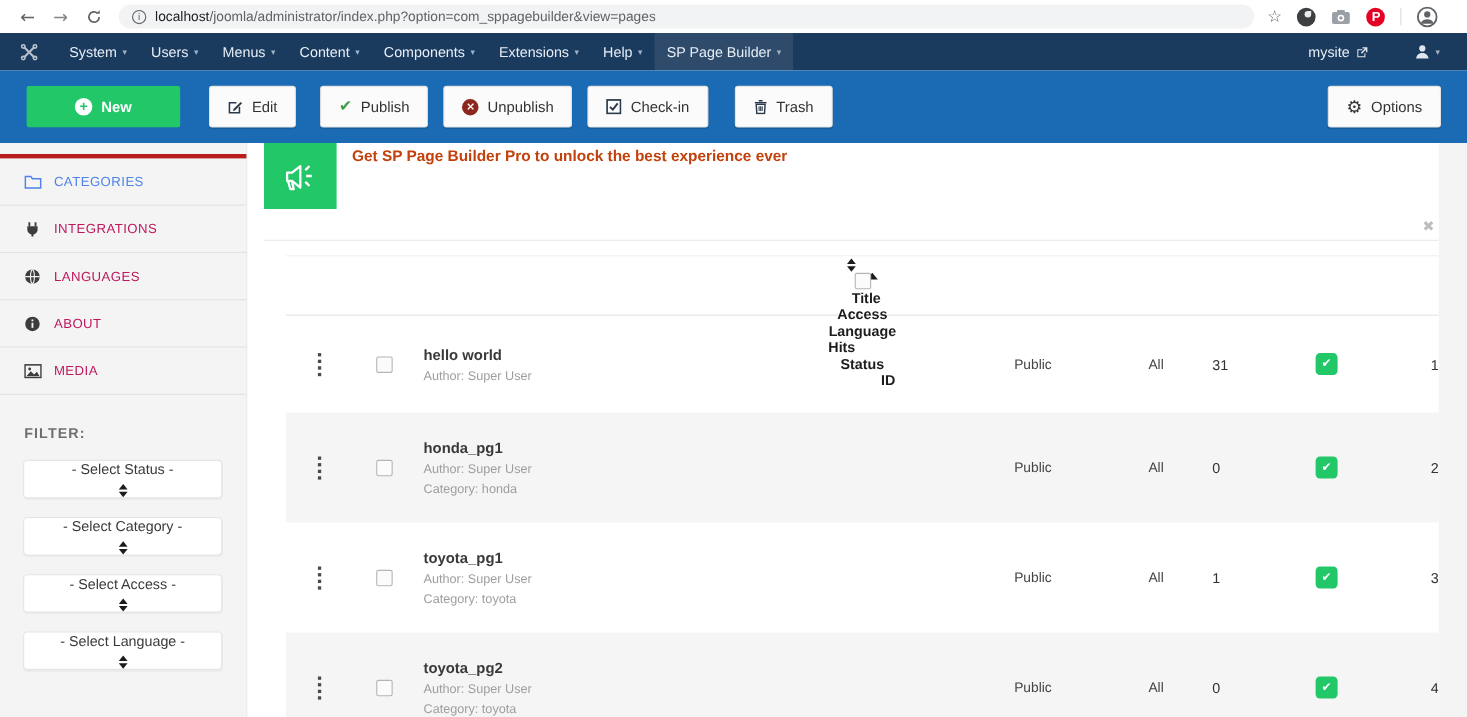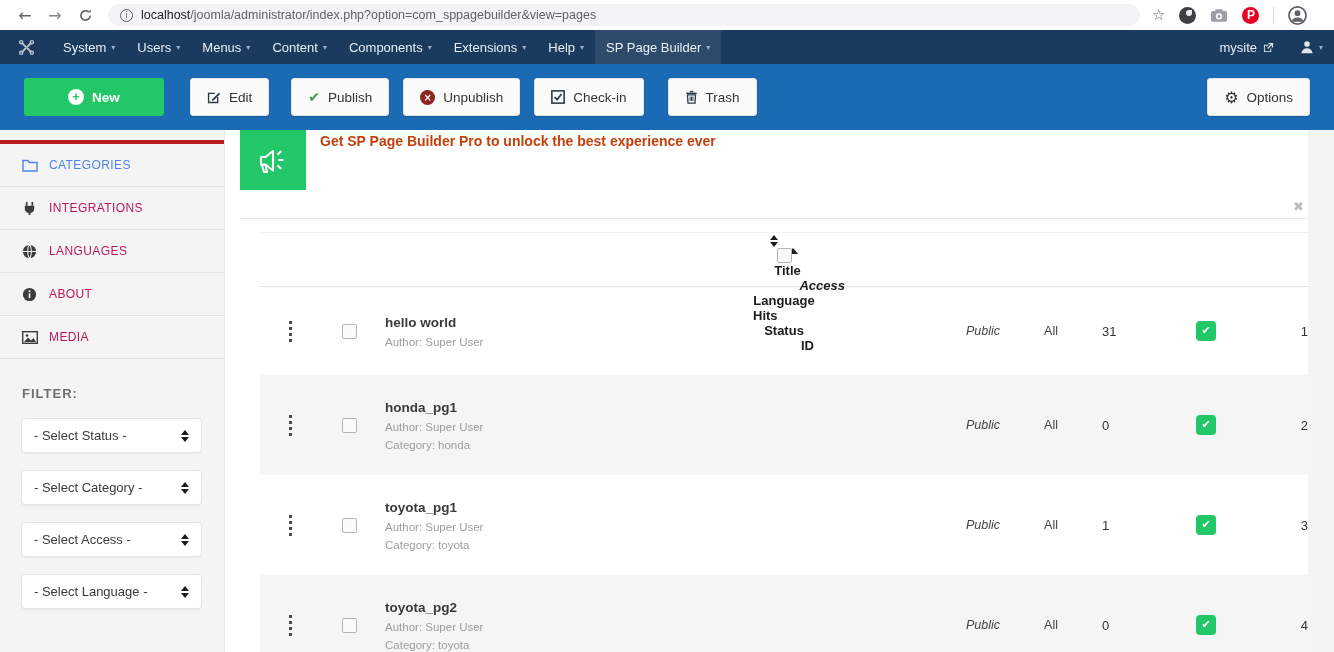--- a/index.html
+++ b/index.html
@@ -23,41 +23,41 @@
   .ext-circle::after { content:""; position:absolute; width:6px; height:6px; background:#e8eaed; border-radius:50% 0 50% 50%; top:3px; left:7px; }
   .pinterest { width:17px; height:17px; border-radius:50%; background:var(--pinterest-red,#e60023); color:#fff; font-weight:bold; font-size:12px; text-align:center; line-height:17px; }
   .chrome-sep { width:1px; height:16px; background:#dadce0; }
   
   .adminnav { height:34px; background:var(--nav-bg,#1a3a5e); display:flex; align-items:stretch; color:#e8eef5; font-size:13px; }
   .jlogo { width:52px; display:flex; align-items:center; justify-content:center; }
   .nav-item { display:flex; align-items:center; padding:0 11px; cursor:pointer; white-space:nowrap; }
   .nav-item .caret { font-size:8px; color:#9fb1c6; margin-left:5px; }
   .nav-item.active { background:rgba(255,255,255,.09); }
   .nav-spacer { flex:1; }
-  .nav-right { display:flex; align-items:center; gap:4px; }
+  .nav-right { display:flex; align-items:center; gap:20px; padding-right:14px; }
   
   .toolbar { height:66px; background:var(--toolbar-bg,#1a6bb4); display:flex; align-items:center; padding:0 24px; }
   .btn { height:38px; border-radius:3px; display:inline-flex; align-items:center; justify-content:center; gap:8px; font-size:13.5px; cursor:pointer; border:1px solid transparent; }
   .btn-new { width:140px; background:var(--green,#22c768); color:#fff; margin-right:26px; font-weight:bold; }
   .btn-light { background:#fbfbfb; color:#333; border-color:#e4e4e4; padding:0 16px; box-shadow:0 1px 1px rgba(0,0,0,.15); }
   .mr22{margin-right:22px;} .mr14{margin-right:14px;} .mr24{margin-right:24px;}
   .plus-circle { width:16px; height:16px; background:#fff; color:var(--green,#22c768); border-radius:50%; font-size:13px; font-weight:bold; line-height:15px; text-align:center; }
   .pub-check { color:var(--publish-green,#3f9c46); font-size:14px; }
   .unpub-circle { width:15px; height:15px; background:var(--unpublish-red,#8e2620); border-radius:50%; color:#fff; font-size:10px; font-weight:bold; line-height:15px; text-align:center; }
   .gear { font-size:16px; color:#333; }
   .toolbar-spacer { flex:1; }
   
   .workspace { height:522px; display:flex; background:#fff; }
   .sidebar { width:225px; background:#f4f4f5; border-right:1px solid #e8e8e8; flex:none; }
   .side-list { border-top:4px solid #b91c1c; margin-top:10px; }
   .side-item { height:43px; display:flex; align-items:center; border-bottom:1px solid #e2e2e3; padding-left:22px; cursor:pointer; color:#be185d; font-size:12px; letter-spacing:.4px; }
   .side-item.link { color:var(--sidebar-link,#4f83ea); }
   .side-icon { width:18px; margin-right:9px; display:flex; align-items:center; }
   .filter-label { margin:27px 0 0 22px; font-size:13px; font-weight:bold; color:#6f6f6f; letter-spacing:1px; }
-  .filter-select { width:181px; height:35px; background:#fff; border:1px solid #e5e5e5; border-radius:4px; margin:17px 12px 0 21px; display:flex; align-items:center; padding:0 12px; font-size:13px; color:#3a3a3a; cursor:pointer; box-shadow:0 1px 1px rgba(0,0,0,.04); }
+  .filter-select { width:181px; height:35px; background:#fff; border:1px solid #e5e5e5; border-radius:4px; margin:17px 12px 0 21px; display:flex; align-items:center; padding:0 12px; font-size:13px; color:#3a3a3a; cursor:pointer; box-shadow:0 1px 1px rgba(0,0,0,.04);flex-direction:column; }
   .filter-select .fs-label { flex:1; }
   .updown { display:inline-flex; flex-direction:column; align-items:center; }
   .tri-up { width:0; height:0; border-left:4px solid transparent; border-right:4px solid transparent; border-bottom:5px solid #1c1c1c; }
   .tri-down { width:0; height:0; border-left:4px solid transparent; border-right:4px solid transparent; border-top:5px solid #1c1c1c; margin-top:2px; }
   .main { flex:1; background:#fff; padding-left:15px; overflow:hidden; }
   .right-gutter { width:26px; background:#f4f4f5; flex:none; }
   
   .banner { height:89px; border-bottom:1px solid #e9e9e9; position:relative; display:flex; }
   .banner-icon-box { width:66px; height:60px; background:var(--green,#22c768); flex:none; display:flex; align-items:center; justify-content:center; }
   .banner-body { padding:3px 0 0 14px; }
@@ -66,21 +66,21 @@
   .banner-link { color:var(--banner-link,#2a72bb); font-weight:bold; cursor:pointer; }
   .banner-close { position:absolute; right:4px; bottom:4px; color:#bdbdbd; font-size:13px; font-weight:bold; cursor:pointer; }
   
   .table-card { margin:13px 0 0 20px; border-top:1px solid #f0f0f0; }
   .thead, .trow { display:flex; align-items:center; }
   .thead { height:54px; border-bottom:1px solid #e3e3e3; font-weight:bold; font-size:13px; color:#1c1c1c;flex-direction:column; }
   .cell { flex:none; }
   .c-handle { width:60px; display:flex; justify-content:center; align-items:center; gap:10px; }
   .c-check { width:58px; display:flex; justify-content:center; }
   .c-title { flex:1; padding-left:7px; min-width:0; }
-  .c-access { width:122px; text-align:right;font-style:italic; }
+  .c-access { width:122px; text-align:center; }
   .c-lang { width:102px; text-align:center; }
   .c-hits { width:62px; }
   .c-status { width:84px; display:flex; justify-content:center; }
   .c-id { width:60px; text-align:right; }
   .checkbox { width:15px; height:15px; background:#fbfbfb; border:1px solid #b5b5b5; border-radius:2px; cursor:pointer; }
   .sort-sm .tri-up { border-left-width:5px; border-right-width:5px; border-bottom-width:6px; }
   .trow { min-height:88px; font-size:12.5px; color:#444; }
   .trow.alt { background:#f5f5f6; }
   .trow.tall { min-height:100px; }
   .drag-dots { display:flex; flex-direction:column; align-items:center; cursor:grab; }

